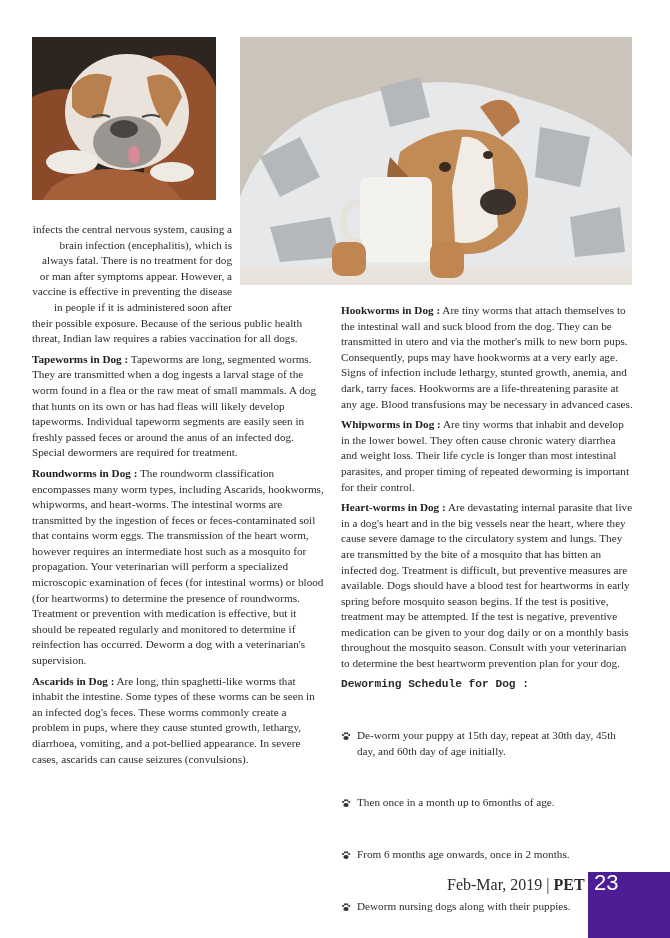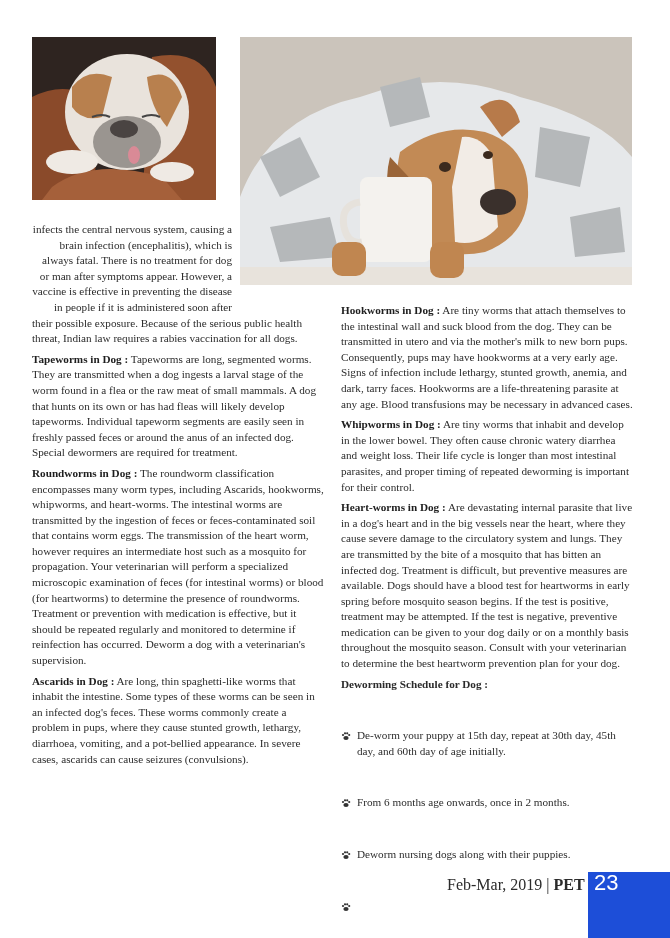--- a/index.html
+++ b/index.html
@@ -11,21 +11,21 @@
     #photo-bulldog { left: 32px; top: 37px; width: 184px; height: 163px; background: #3a2a22; }
     #photo-boxer { left: 240px; top: 37px; width: 392px; height: 248px; background: #cfc9c1; }
 
     .col { position: absolute; font-size: 11.2px; line-height: 15.6px; }
     #col-left { left: 32px; top: 222px; width: 292px; }
     #col-right { left: 341px; top: 303px; width: 292px; }
     .para { margin: 0 0 5px 0; }
     .narrow { width: 200px; }
     b.lead { font-weight: bold; color: #1e1e1e; }
 
-    .sched-title { font-weight: bold; margin: 0 0 3px 0; }
+    .sched-title { font-weight: bold; margin: 0 0 3px 0; font-family: Liberation Mono, monospace; }
     ul.sched { list-style: none; margin: 0; padding: 0; }
     ul.sched li { position: relative; padding-left: 16px; margin-bottom: 3px; margin-top: 36px; }
     ul.sched li .paw { position: absolute; left: 0; top: 3px; width: 10px; height: 10px; }
 
     #footer { position: absolute; left: 447px; top: 876px; font-size: 16px; }
     #footer .mag { font-weight: bold; }
     #page-box { position: absolute; left: 588px; top: 872px; width: 82px; height: 66px; background: #5e7a8c; }
     #page-num { position: absolute; left: 6px; top: -2px; color: #ffffff; font-family: "Liberation Sans", "DejaVu Sans", sans-serif; font-size: 22px; }
   </style>
 </head>
@@ -95,20 +95,27 @@
           <circle cx="4" cy="2.3" r="1.1" fill="#333"></circle>
           <circle cx="6.2" cy="2.3" r="1.1" fill="#333"></circle>
           <circle cx="8.2" cy="4" r="1.1" fill="#333"></circle>
         </svg><span>De-worm your puppy at 15th day, repeat at 30th day, 45th day, and 60th day of age initially.</span></li>
     <li><svg class="paw" viewBox="0 0 10 10">
           <ellipse cx="5" cy="7" rx="2.6" ry="2.1" fill="#333"></ellipse>
           <circle cx="2" cy="4" r="1.1" fill="#333"></circle>
           <circle cx="4" cy="2.3" r="1.1" fill="#333"></circle>
           <circle cx="6.2" cy="2.3" r="1.1" fill="#333"></circle>
           <circle cx="8.2" cy="4" r="1.1" fill="#333"></circle>
+        </svg><span>Then once in a month up to 6months of age.</span></li>
+    <li><svg class="paw" viewBox="0 0 10 10">
+          <ellipse cx="5" cy="7" rx="2.6" ry="2.1" fill="#333"></ellipse>
+          <circle cx="2" cy="4" r="1.1" fill="#333"></circle>
+          <circle cx="4" cy="2.3" r="1.1" fill="#333"></circle>
+          <circle cx="6.2" cy="2.3" r="1.1" fill="#333"></circle>
+          <circle cx="8.2" cy="4" r="1.1" fill="#333"></circle>
         </svg><span>From 6 months age onwards, once in 2 months.</span></li>
     <li><svg class="paw" viewBox="0 0 10 10">
           <ellipse cx="5" cy="7" rx="2.6" ry="2.1" fill="#333"></ellipse>
           <circle cx="2" cy="4" r="1.1" fill="#333"></circle>
           <circle cx="4" cy="2.3" r="1.1" fill="#333"></circle>
           <circle cx="6.2" cy="2.3" r="1.1" fill="#333"></circle>
           <circle cx="8.2" cy="4" r="1.1" fill="#333"></circle>
         </svg><span>Deworm nursing dogs along with their puppies.</span></li>
     <li><svg class="paw" viewBox="0 0 10 10">
           <ellipse cx="5" cy="7" rx="2.6" ry="2.1" fill="#333"></ellipse>
@@ -116,15 +123,15 @@
           <circle cx="4" cy="2.3" r="1.1" fill="#333"></circle>
           <circle cx="6.2" cy="2.3" r="1.1" fill="#333"></circle>
           <circle cx="8.2" cy="4" r="1.1" fill="#333"></circle>
         </svg></li>
   </ul>
 </div>
 
 <div id="footer">
   <span>Feb-Mar, 2019</span><span> | </span><span class="mag">PET 'n' VET</span>
 </div>
-<div id="page-box" style="background: #1d4ed8;">
+<div id="page-box" style="background: #4c1d95;">
   <span id="page-num">23</span>
 </div>
 
 </body></html>

